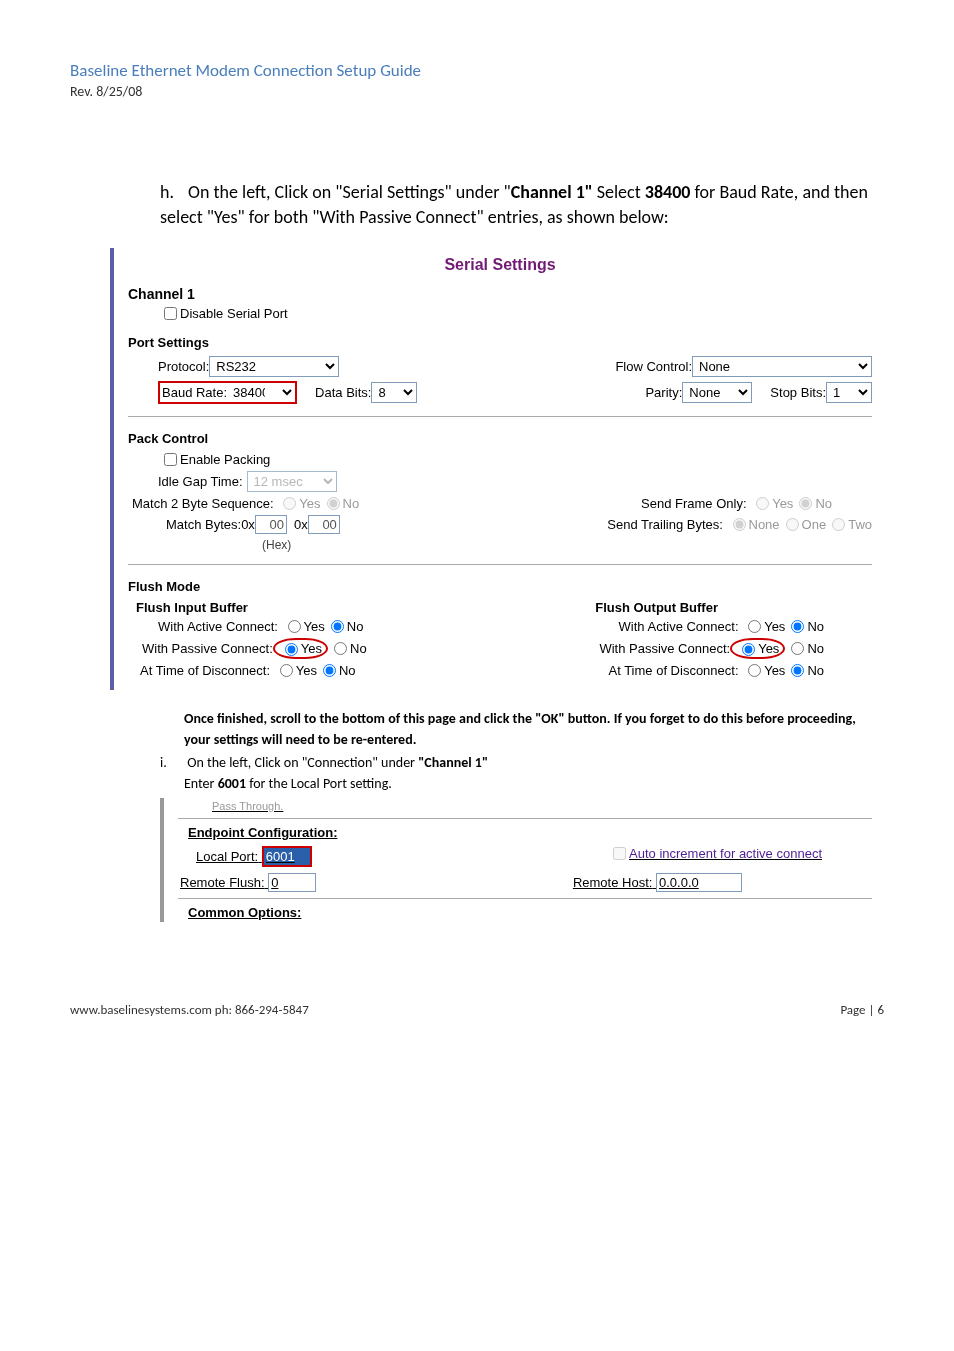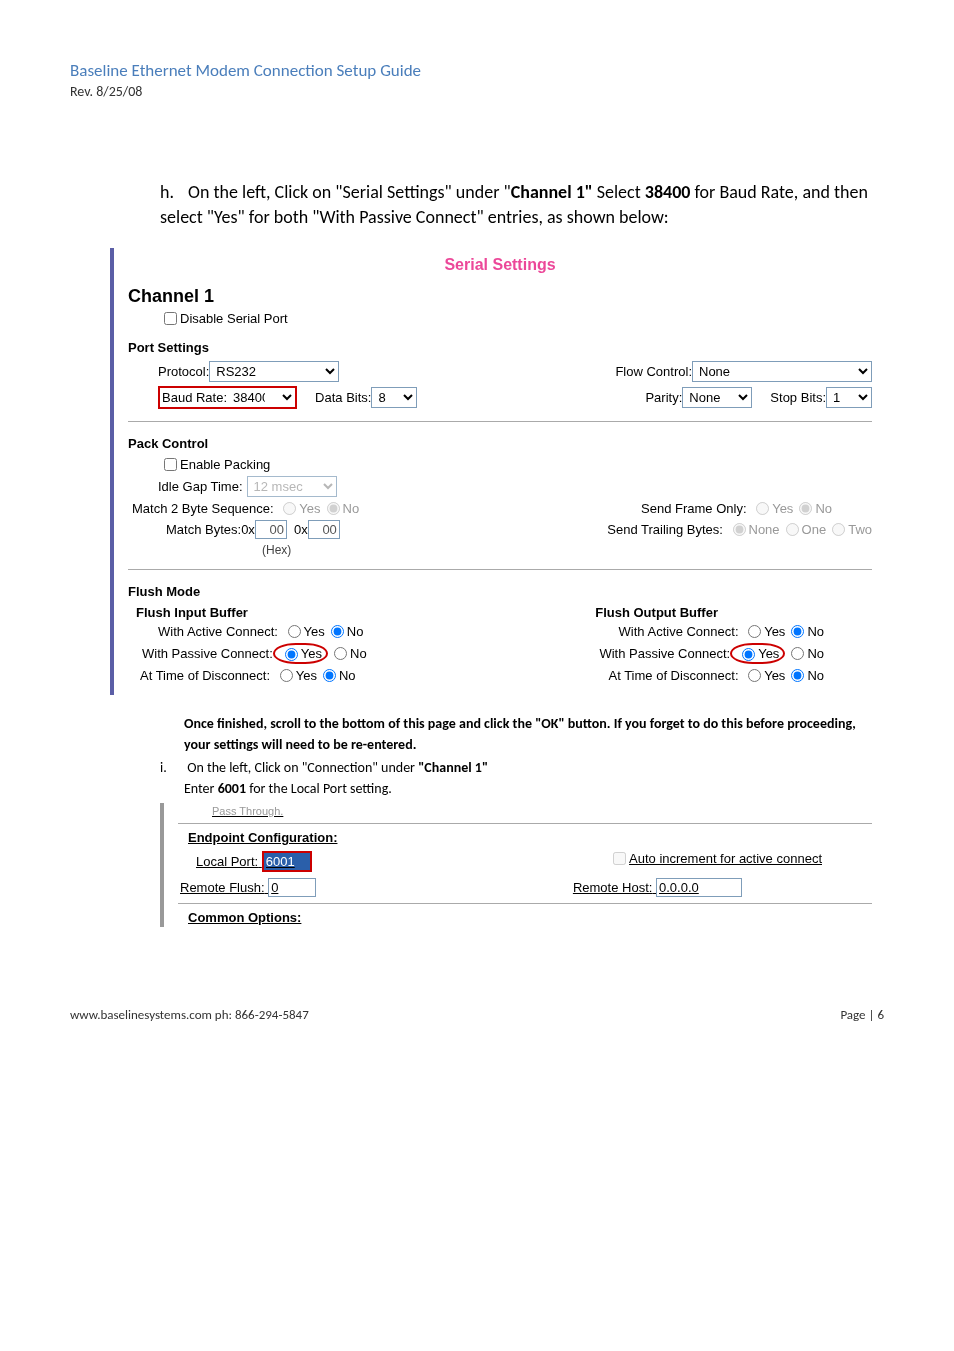--- a/index.html
+++ b/index.html
@@ -17,27 +17,27 @@
 .instr { margin: 80px 0 18px 90px; font-size: 18px; line-height: 1.4; }
 .instr .lbl { display: inline-block; width: 24px; }
 .panel {
   border-left: 4px solid #5b5ea6;
   padding: 8px 12px 8px 14px;
   margin-left: 40px;
   font-family: Verdana, Arial, sans-serif;
   font-size: 13px;
 }
 .sect-title {
-  color: #ec4899;
+  color: #701a75;
   font-weight: bold;
   font-size: 16px;
   text-align: center;
   margin-bottom: 12px;
 }
-.ch-title { font-weight: bold; font-size: 18px; margin: 4px 0; }
+.ch-title { font-weight: bold; font-size: 14px; margin: 4px 0; }
 .sub-title { font-weight: bold; font-size: 13px; color: #000; margin: 14px 0 6px 0; }
 .row { display: flex; align-items: center; margin: 4px 0; padding-left: 30px; }
 .row .field-label { color: #000; font-size: 13px; margin-right: 4px; }
 .cols { display: flex; justify-content: space-between; align-items: center; margin: 4px 0; }
 .cols .left, .cols .right { display: flex; align-items: center; }
 .cols .left { padding-left: 30px; }
 select, input[type=text] {
   font-size: 13px;
   font-family: Arial;
   border: 1px solid #7f9db9;
@@ -228,21 +228,21 @@
   <div class="small-gray">Pass Through.</div>
   <hr>
   <div style="padding-left:10px"><b>Endpoint Configuration:</b></div>
   <div class="ep-row">
     <div class="left">
       <span class="field-label">Local Port:</span>&nbsp;
       <input type="text" class="port-input hl" value="6001" style="">
     </div>
     <div class="right">
       <input type="checkbox" disabled="" style="">
-      <span style="color:#000000">Auto increment for active connect</span>
+      <span style="color:#4c1d95">Auto increment for active connect</span>
     </div>
   </div>
   <div class="ep-row">
     <div class="left" style="margin-left:-16px">
       <span class="field-label">Remote Flush:</span>&nbsp;
       <input type="text" class="port-input" value="0" style="">
     </div>
     <div class="right" style="padding-right:80px">
       <span class="field-label">Remote Host:</span>&nbsp;
       <input type="text" class="port-input host-input" value="0.0.0.0" style="">

